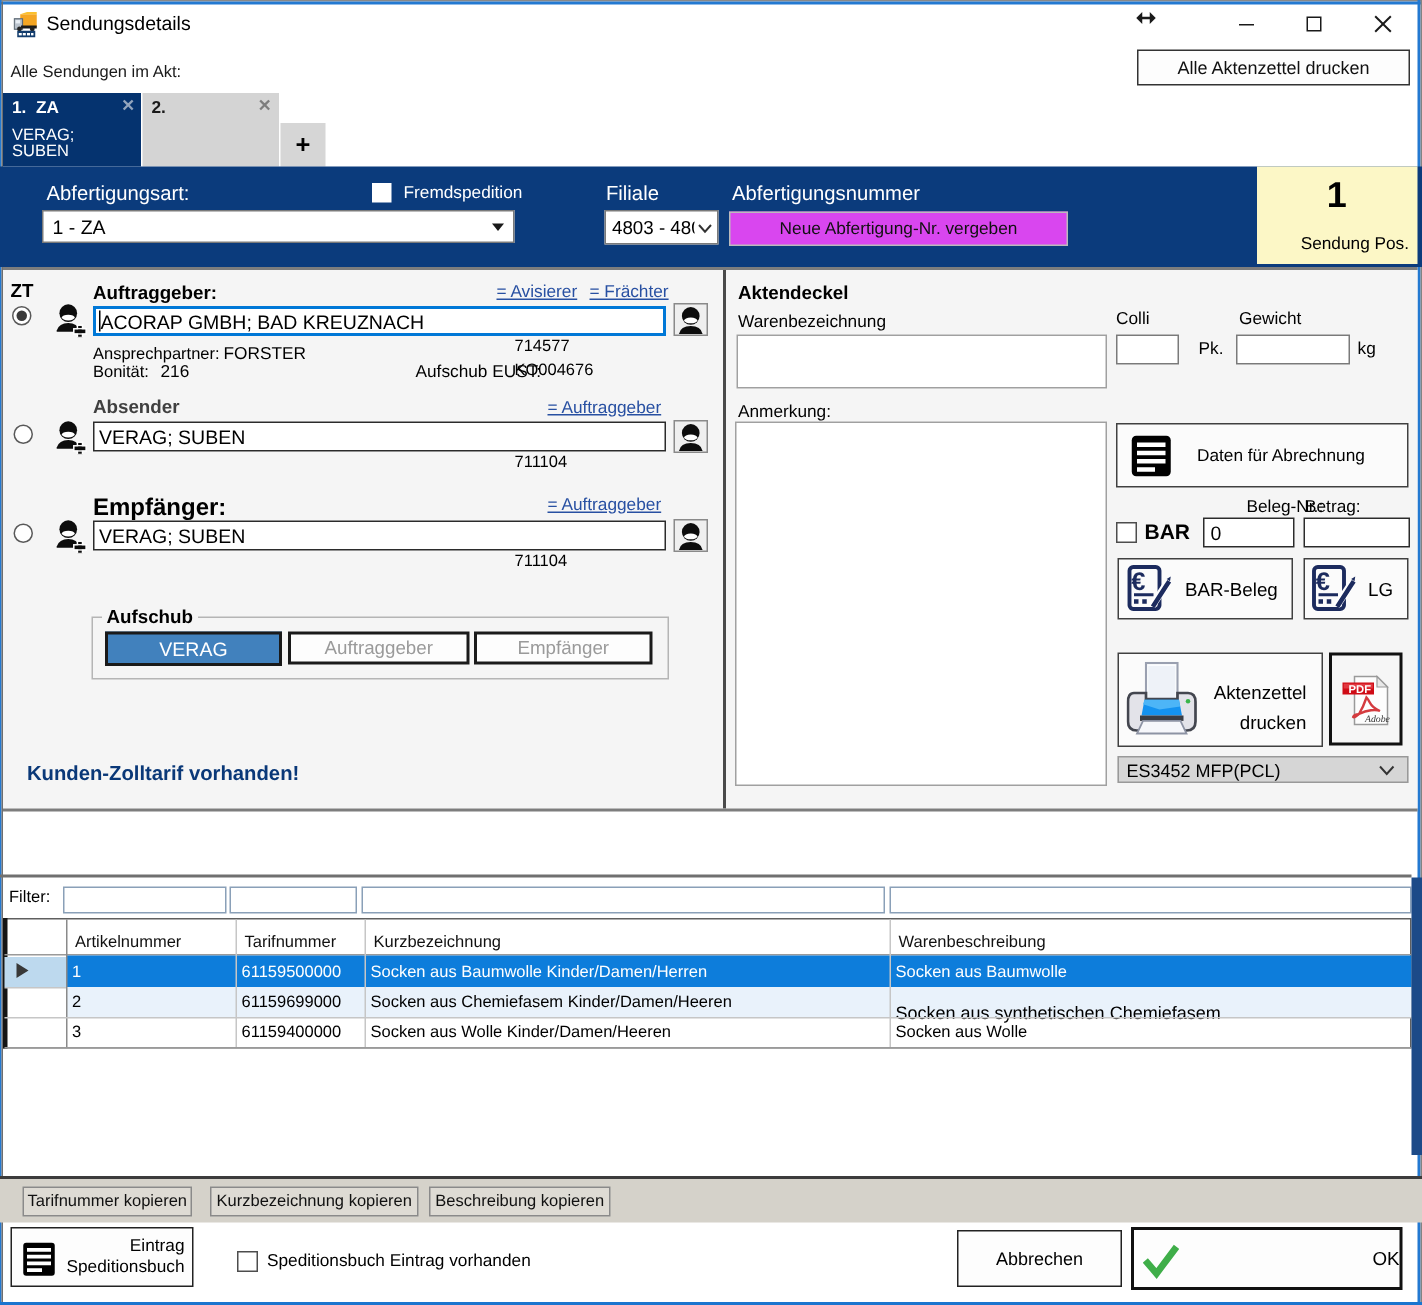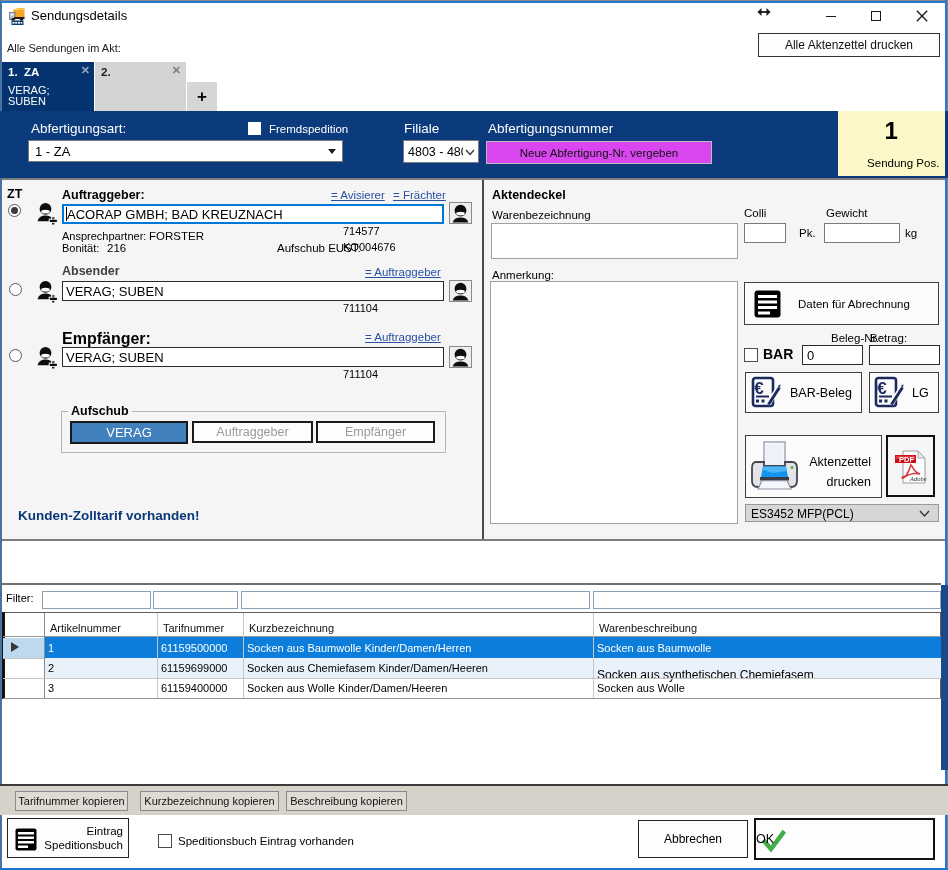--- a/index.html
+++ b/index.html
@@ -346,16 +346,16 @@
   <div class="abs" style="right:5px;top:5px;text-align:right;font-size:11.5px;color:#000;line-height:14px;">Eintrag<br>Speditionsbuch</div>
 </div>
 <div class="abs cb" style="left:158px;top:834px;width:14px;height:14px;"></div>
 <div class="abs" style="left:178px;top:835px;font-size:11.5px;color:#000;">Speditionsbuch Eintrag vorhanden</div>
 
 <div class="abs" style="left:638px;top:820px;width:110px;height:38px;background:#fdfdfd;border:1.5px solid #222;display:flex;align-items:center;justify-content:center;font-size:12px;color:#000;">Abbrechen</div>
 <div class="abs" style="left:754px;top:818px;width:181px;height:42px;background:#fdfdfd;border:2px solid #111;">
   <svg class="abs" style="left:6px;top:9px;" width="24" height="24" viewBox="0 0 24 24">
     <path d="M3 13 L9 20 L21 4" fill="none" stroke="#3fae49" stroke-width="4.5" stroke-linecap="square"></path>
   </svg>
-  <div class="abs" style="left:0;top:12px;width:100%;text-align:left;font-size:12.5px;color:#000;">OK</div>
+  <div class="abs" style="left:0;top:12px;width:100%;text-align:right;font-size:12.5px;color:#000;">OK</div>
 </div>
 
 </div>
 
 </body></html>

